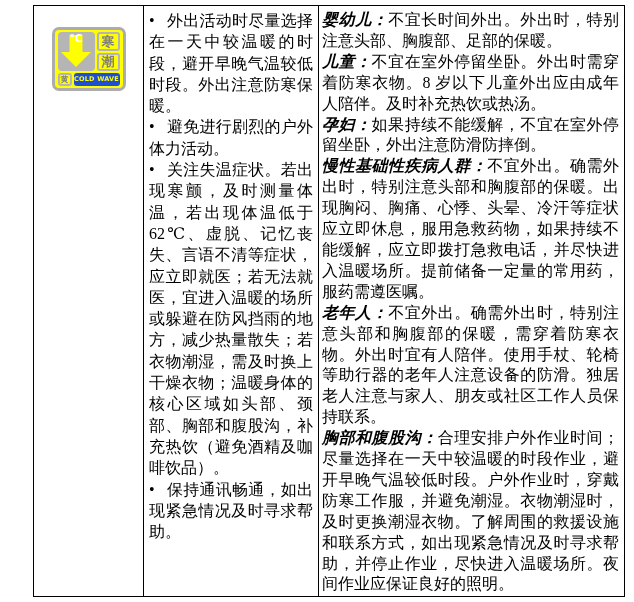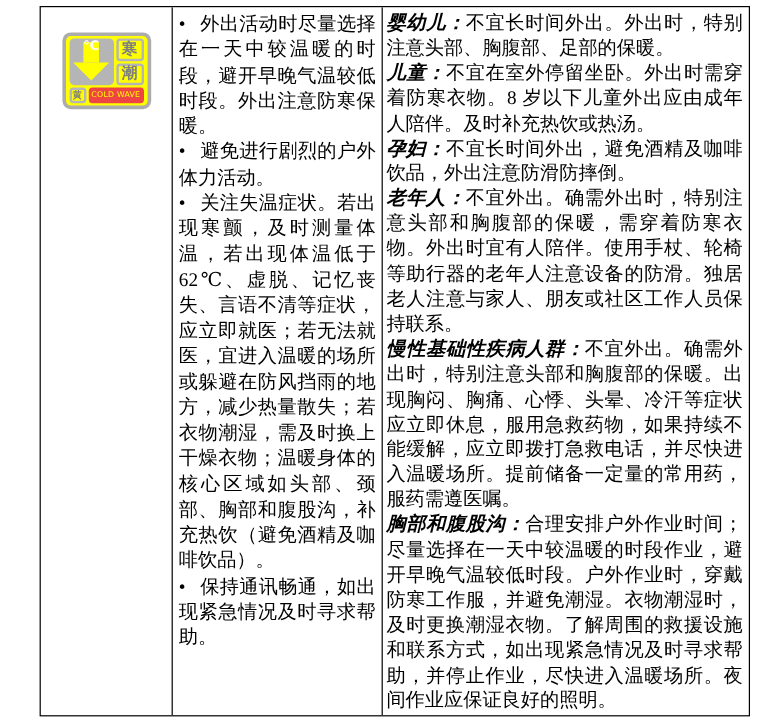--- a/index.html
+++ b/index.html
@@ -102,24 +102,24 @@
     border: 2px solid #B5B5B5;
     border-radius: 3px;
     background: #FFFF00;
     color: #7F7F7F;
     font-weight: bold; font-size: 8px;
     display: flex; align-items: center; justify-content: center;
     line-height: 1;
   }
   .cw-en {
     flex: 1;
-    background: #ef4444;
+    background: #1d4ed8;
     border-radius: 3px;
     color: #FFFF00;
-    font-weight: normal; font-size: 6.5px; letter-spacing: 0.2px;
+    font-weight: bold; font-size: 6.5px; letter-spacing: 0.2px;
     display: flex; align-items: center; justify-content: center;
     white-space: nowrap;
     line-height: 1;
   }
 </style>
 </head>
 <body>
 
 <div class="canvas">
   <div class="alert-table">
@@ -147,20 +147,20 @@
     <div class="col col-general">
       <p class="bp"><span class="bullet">•</span><span>外出活动时尽量选择在一天中较温暖的时段，避开早晚气温较低时段。外出注意防寒保暖。</span></p>
       <p class="bp"><span class="bullet">•</span><span>避免进行剧烈的户外体力活动。</span></p>
       <p class="bp"><span class="bullet">•</span><span>关注失温症状。若出现寒颤，及时测量体温，若出现体温低于 62℃、虚脱、记忆丧失、言语不清等症状，应立即就医；若无法就医，宜进入温暖的场所或躲避在防风挡雨的地方，减少热量散失；若衣物潮湿，需及时换上干燥衣物；温暖身体的核心区域如头部、颈部、胸部和腹股沟，补充热饮（避免酒精及咖啡饮品）。</span></p>
       <p class="bp"><span class="bullet">•</span><span>保持通讯畅通，如出现紧急情况及时寻求帮助。</span></p>
     </div>
 
     <div class="col col-groups">
       <p class="gp"><span class="glabel">婴幼儿：</span><span>不宜长时间外出。外出时，特别注意头部、胸腹部、足部的保暖。</span></p>
       <p class="gp"><span class="glabel">儿童：</span><span>不宜在室外停留坐卧。外出时需穿着防寒衣物。8 岁以下儿童外出应由成年人陪伴。及时补充热饮或热汤。</span></p>
-      <p class="gp"><span class="glabel">孕妇：</span><span>不宜长时间外出，避免酒精及咖啡饮品，外出注意防滑防摔倒。</span></p>
+      <p class="gp"><span class="glabel">孕妇：</span><span>如果持续不能缓解，不宜在室外停留坐卧，外出注意防滑防摔倒。</span></p>
+      <p class="gp"><span class="glabel">慢性基础性疾病人群：</span><span>不宜外出。确需外出时，特别注意头部和胸腹部的保暖。出现胸闷、胸痛、心悸、头晕、冷汗等症状应立即休息，服用急救药物，如果持续不能缓解，应立即拨打急救电话，并尽快进入温暖场所。提前储备一定量的常用药，服药需遵医嘱。</span></p>
       <p class="gp"><span class="glabel">老年人：</span><span>不宜外出。确需外出时，特别注意头部和胸腹部的保暖，需穿着防寒衣物。外出时宜有人陪伴。使用手杖、轮椅等助行器的老年人注意设备的防滑。独居老人注意与家人、朋友或社区工作人员保持联系。</span></p>
-      <p class="gp"><span class="glabel">慢性基础性疾病人群：</span><span>不宜外出。确需外出时，特别注意头部和胸腹部的保暖。出现胸闷、胸痛、心悸、头晕、冷汗等症状应立即休息，服用急救药物，如果持续不能缓解，应立即拨打急救电话，并尽快进入温暖场所。提前储备一定量的常用药，服药需遵医嘱。</span></p>
       <p class="gp"><span class="glabel">胸部和腹股沟：</span><span>合理安排户外作业时间；尽量选择在一天中较温暖的时段作业，避开早晚气温较低时段。户外作业时，穿戴防寒工作服，并避免潮湿。衣物潮湿时，及时更换潮湿衣物。了解周围的救援设施和联系方式，如出现紧急情况及时寻求帮助，并停止作业，尽快进入温暖场所。夜间作业应保证良好的照明。</span></p>
     </div>
 
   </div>
 </div>
 
 </body></html>

